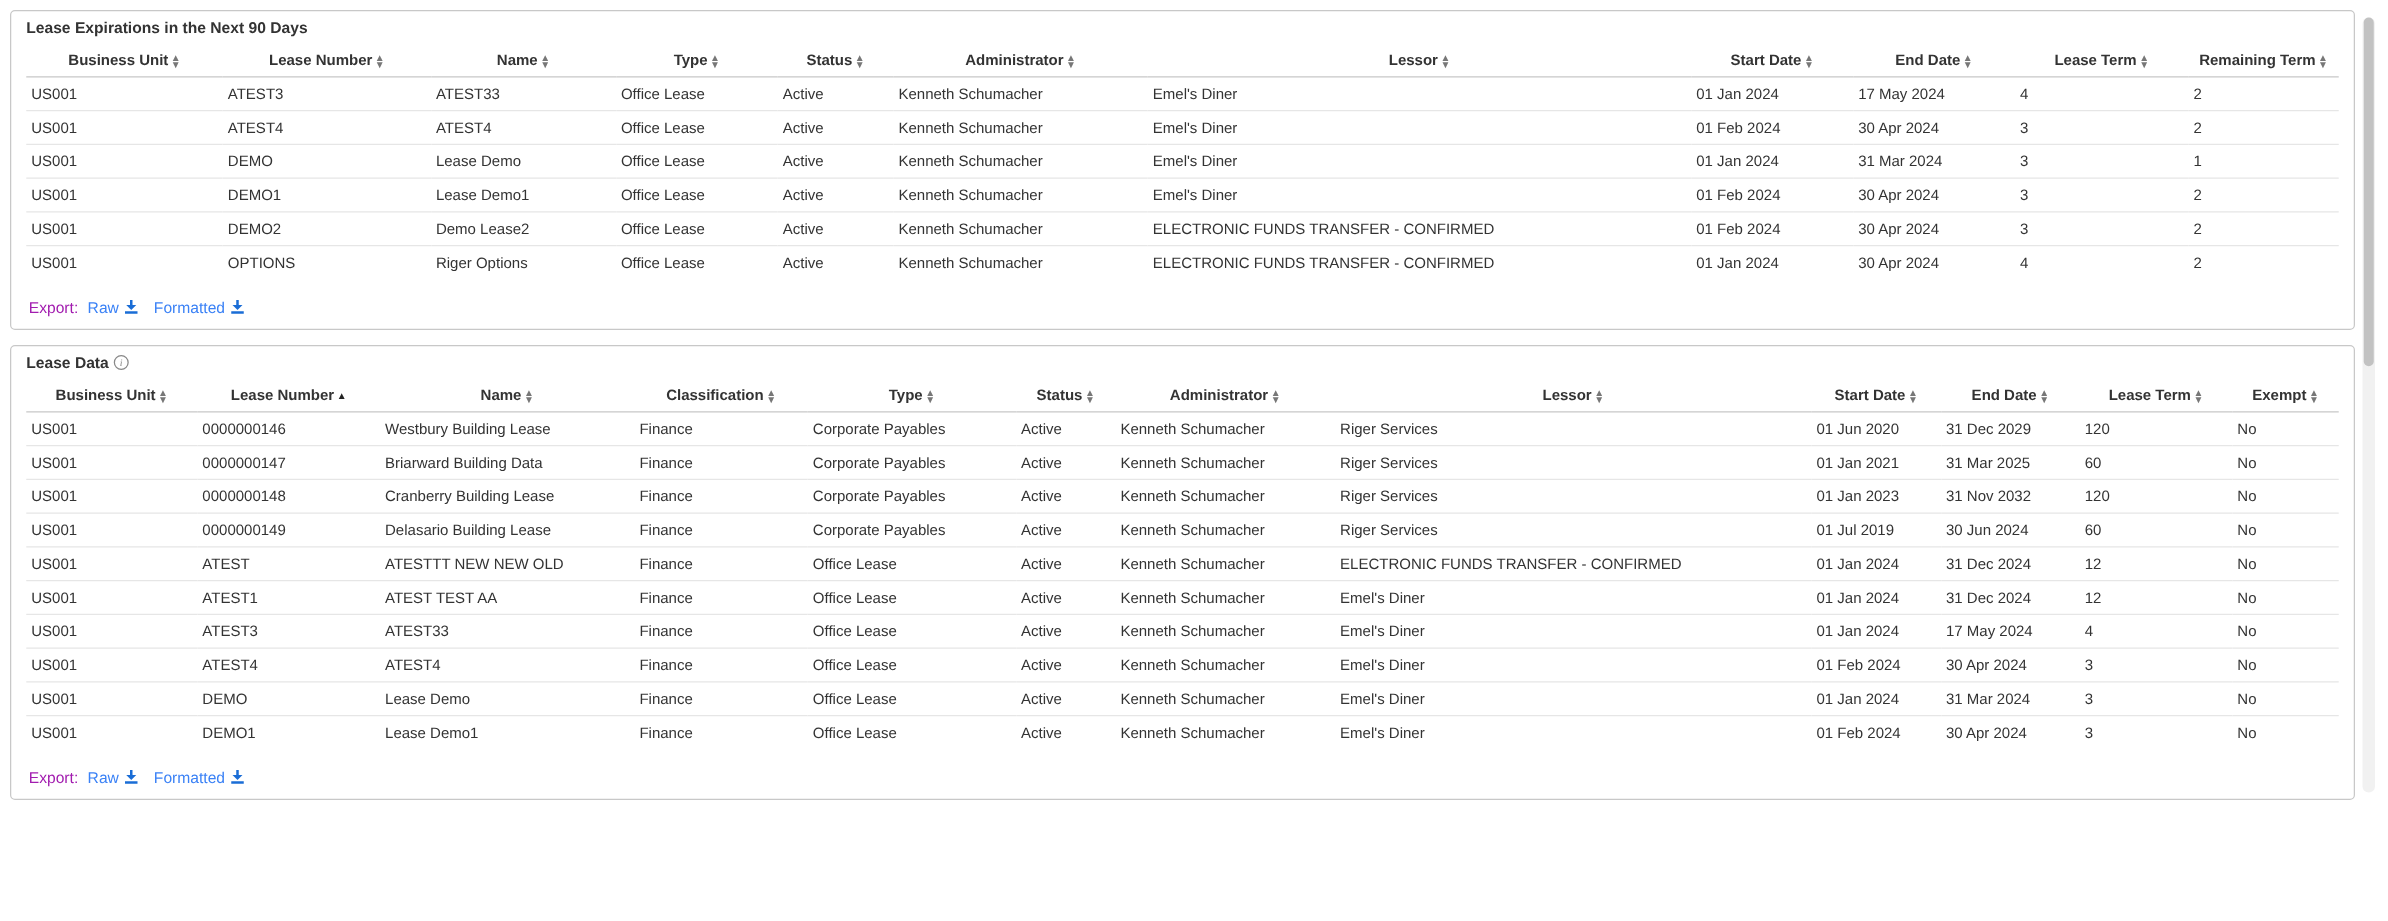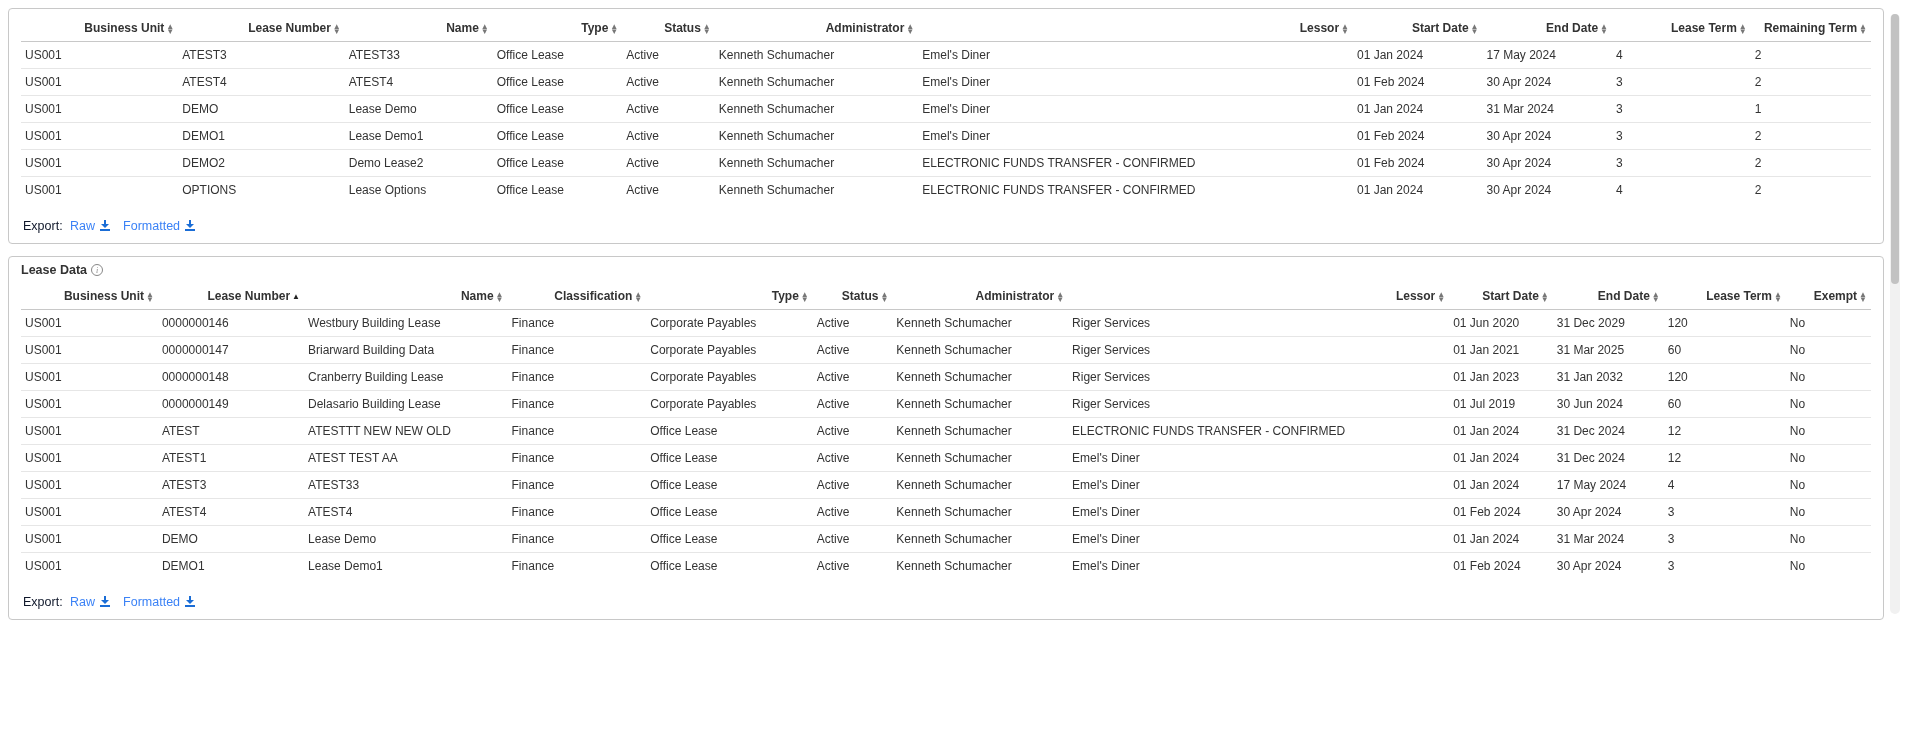--- a/index.html
+++ b/index.html
@@ -40,21 +40,21 @@
     font-style: italic;
     font-family: serif;
   }
   table {
     width: calc(100% - 24px);
     margin: 0 12px;
     border-collapse: collapse;
     table-layout: fixed;
   }
   th {
-    text-align: right;
+    text-align: center;
     font-weight: 700;
     font-size: 12px;
     padding: 6px 4px;
     border-bottom: 1px solid #c8c8c8;
     white-space: nowrap;
     color: #333;
   }
   th .sort {
     display: inline-flex;
     flex-direction: column;
@@ -72,21 +72,21 @@
     color: #333;
     white-space: nowrap;
     overflow: hidden;
     text-overflow: ellipsis;
   }
   tbody tr:last-child td { border-bottom: none; }
   .export-row {
     padding: 16px 14px 0 14px;
     font-size: 12.5px;
   }
-  .export-label { color: #0f172a; margin-right: 4px; }
+  .export-label { color: #a21caf; margin-right: 4px; }
   .export-link {
     color: #3b82f6;
     text-decoration: none;
     margin-right: 10px;
     cursor: pointer;
   }
   .dl-icon {
     display: inline-block;
     position: relative;
     width: 10px;
@@ -135,20 +135,23 @@
 
   .exp-col-0{width:8.5%}.exp-col-1{width:9%}.exp-col-2{width:8%}.exp-col-3{width:7%}.exp-col-4{width:5%}.exp-col-5{width:11%}.exp-col-6{width:23.5%}.exp-col-7{width:7%}.exp-col-8{width:7%}.exp-col-9{width:7.5%}.exp-col-10{width:6.5%}
   .dat-col-0{width:7.4%}.dat-col-1{width:7.9%}.dat-col-2{width:11%}.dat-col-3{width:7.5%}.dat-col-4{width:9%}.dat-col-5{width:4.3%}.dat-col-6{width:9.5%}.dat-col-7{width:20.6%}.dat-col-8{width:5.6%}.dat-col-9{width:6%}.dat-col-10{width:6.6%}.dat-col-11{width:4.6%}
 </style>
 </head>
 <body>
 
 <div class="container">
 
   <div class="panel">
+    <div class="panel-title">
+      <span>Lease Expirations in the Next 90 Days</span>
+    </div>
     <table>
       <thead>
           <tr id="exp-head">
             <th class="exp-col-0"><span>Business Unit</span><span class="sort">
                 <span class="up">▲</span>
                 <span>▼</span>
               </span></th>
             <th class="exp-col-1"><span>Lease Number</span><span class="sort">
                 <span class="up">▲</span>
                 <span>▼</span>
@@ -253,21 +256,21 @@
             <td class="exp-col-5">Kenneth Schumacher</td>
             <td class="exp-col-6">ELECTRONIC FUNDS TRANSFER - CONFIRMED</td>
             <td class="exp-col-7">01 Feb 2024</td>
             <td class="exp-col-8">30 Apr 2024</td>
             <td class="exp-col-9">3</td>
             <td class="exp-col-10">2</td>
           </tr>
           <tr>
             <td class="exp-col-0">US001</td>
             <td class="exp-col-1">OPTIONS</td>
-            <td class="exp-col-2">Lease Options</td>
+            <td class="exp-col-2">Riger Options</td>
             <td class="exp-col-3">Office Lease</td>
             <td class="exp-col-4">Active</td>
             <td class="exp-col-5">Kenneth Schumacher</td>
             <td class="exp-col-6">ELECTRONIC FUNDS TRANSFER - CONFIRMED</td>
             <td class="exp-col-7">01 Jan 2024</td>
             <td class="exp-col-8">30 Apr 2024</td>
             <td class="exp-col-9">4</td>
             <td class="exp-col-10">2</td>
           </tr>
         </tbody>
@@ -368,21 +371,21 @@
           <tr>
             <td class="dat-col-0">US001</td>
             <td class="dat-col-1">0000000148</td>
             <td class="dat-col-2">Cranberry Building Lease</td>
             <td class="dat-col-3">Finance</td>
             <td class="dat-col-4">Corporate Payables</td>
             <td class="dat-col-5">Active</td>
             <td class="dat-col-6">Kenneth Schumacher</td>
             <td class="dat-col-7">Riger Services</td>
             <td class="dat-col-8">01 Jan 2023</td>
-            <td class="dat-col-9">31 Jan 2032</td>
+            <td class="dat-col-9">31 Nov 2032</td>
             <td class="dat-col-10">120</td>
             <td class="dat-col-11">No</td>
           </tr>
           <tr>
             <td class="dat-col-0">US001</td>
             <td class="dat-col-1">0000000149</td>
             <td class="dat-col-2">Delasario Building Lease</td>
             <td class="dat-col-3">Finance</td>
             <td class="dat-col-4">Corporate Payables</td>
             <td class="dat-col-5">Active</td>

